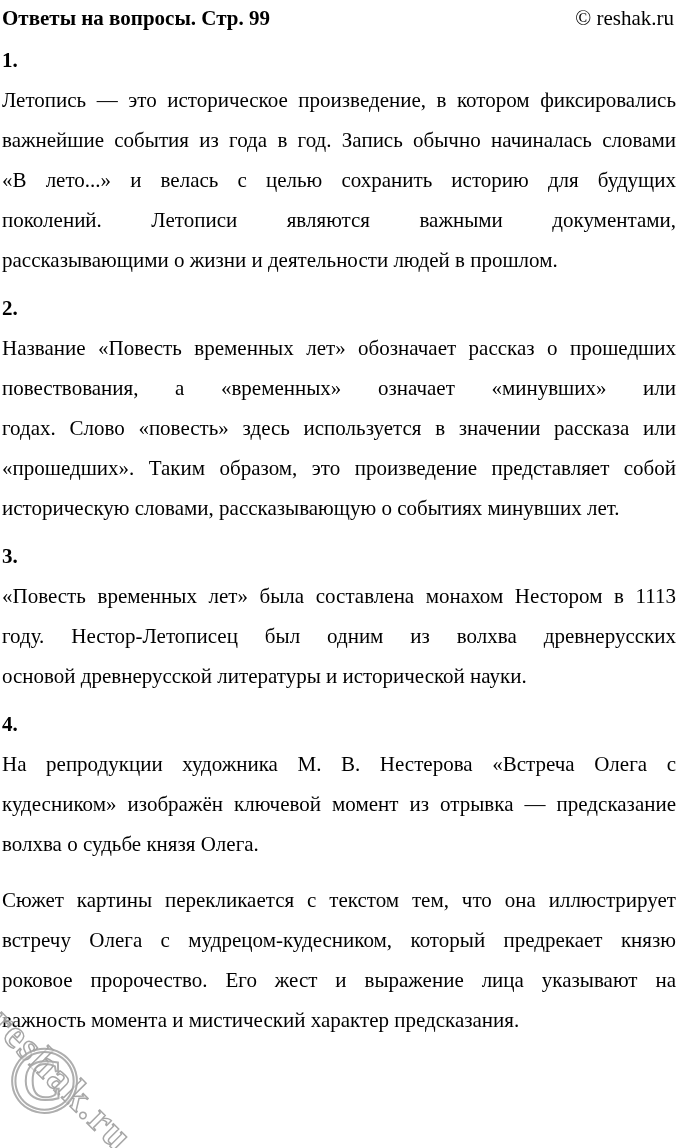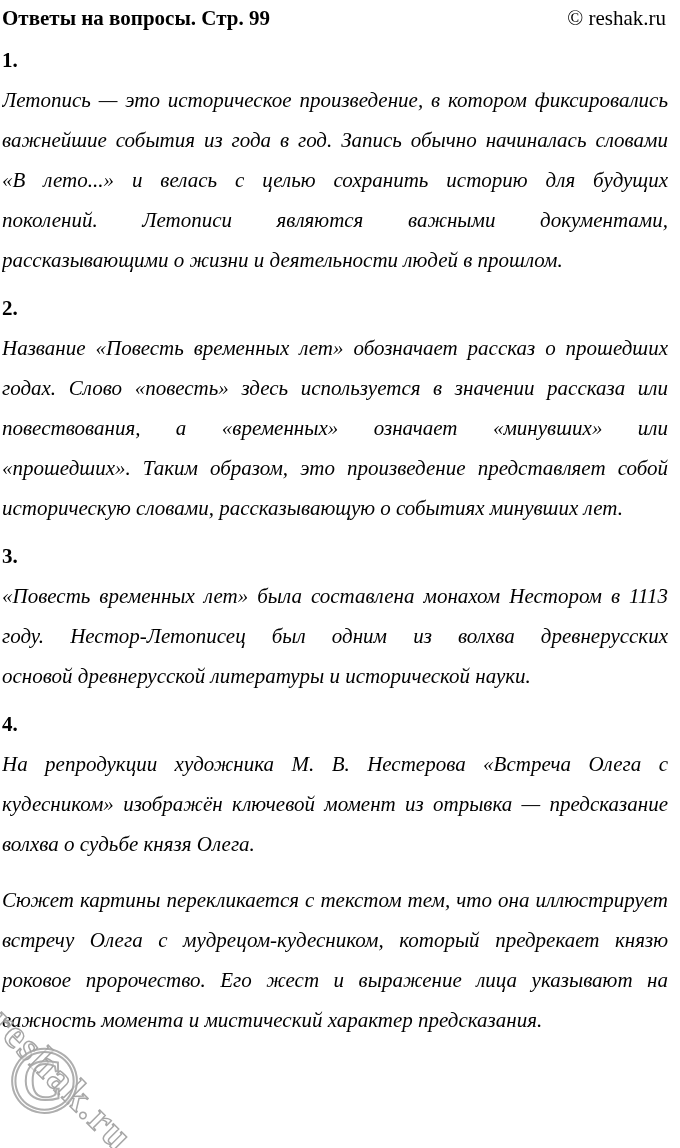--- a/index.html
+++ b/index.html
@@ -10,42 +10,41 @@
     color: #000000;
     font-family: "Liberation Serif", "DejaVu Serif", serif;
     overflow: hidden;
     position: relative;
   }
   .page {
     position: relative;
     box-sizing: border-box;
     width: 680px;
     height: 1148px;
-    padding: 4px 12px 0 2px;
+    padding: 4px 4px 0 2px;
   }
   .hdr {
     display: flex;
     justify-content: space-between;
     align-items: flex-start;
     font-size: 21px;
     line-height: 28px;
   }
   .hdr-title { font-weight: bold; }
   .hdr-copy  { font-weight: normal; padding-right: 2px; font-family: Liberation Serif, serif; }
 
   .num {
     font-weight: bold;
     font-size: 21px;
     line-height: 40px;
     margin-top: 8px;
   }
   .para {
     font-size: 21px;
     line-height: 40px;
-    font-style: italic;
   }
   .para + .para { margin-top: 16px; }
   .jline {
     height: 40px;
     overflow: hidden;
     text-align: justify;
     text-align-last: justify;
   }
   .jline.last {
     text-align-last: left;
@@ -91,22 +90,22 @@
       <div class="para">
         <div class="jline">Летопись — это историческое произведение, в котором фиксировались</div>
         <div class="jline">важнейшие события из года в год. Запись обычно начиналась словами</div>
         <div class="jline">«В лето...» и велась с целью сохранить историю для будущих</div>
         <div class="jline">поколений. Летописи являются важными документами,</div>
         <div class="jline last">рассказывающими о жизни и деятельности людей в прошлом.</div>
       </div>
       <div class="num">2.</div>
       <div class="para">
         <div class="jline">Название «Повесть временных лет» обозначает рассказ о прошедших</div>
+        <div class="jline">повествования, а «временных» означает «минувших» или</div>
         <div class="jline">годах. Слово «повесть» здесь используется в значении рассказа или</div>
-        <div class="jline">повествования, а «временных» означает «минувших» или</div>
         <div class="jline">«прошедших». Таким образом, это произведение представляет собой</div>
         <div class="jline last">историческую словами, рассказывающую о событиях минувших лет.</div>
       </div>
       <div class="num">3.</div>
       <div class="para">
         <div class="jline">«Повесть временных лет» была составлена монахом Нестором в 1113</div>
         <div class="jline">году. Нестор-Летописец был одним из волхва древнерусских</div>
         <div class="jline last">основой древнерусской литературы и исторической науки.</div>
       </div>
       <div class="num">4.</div>

